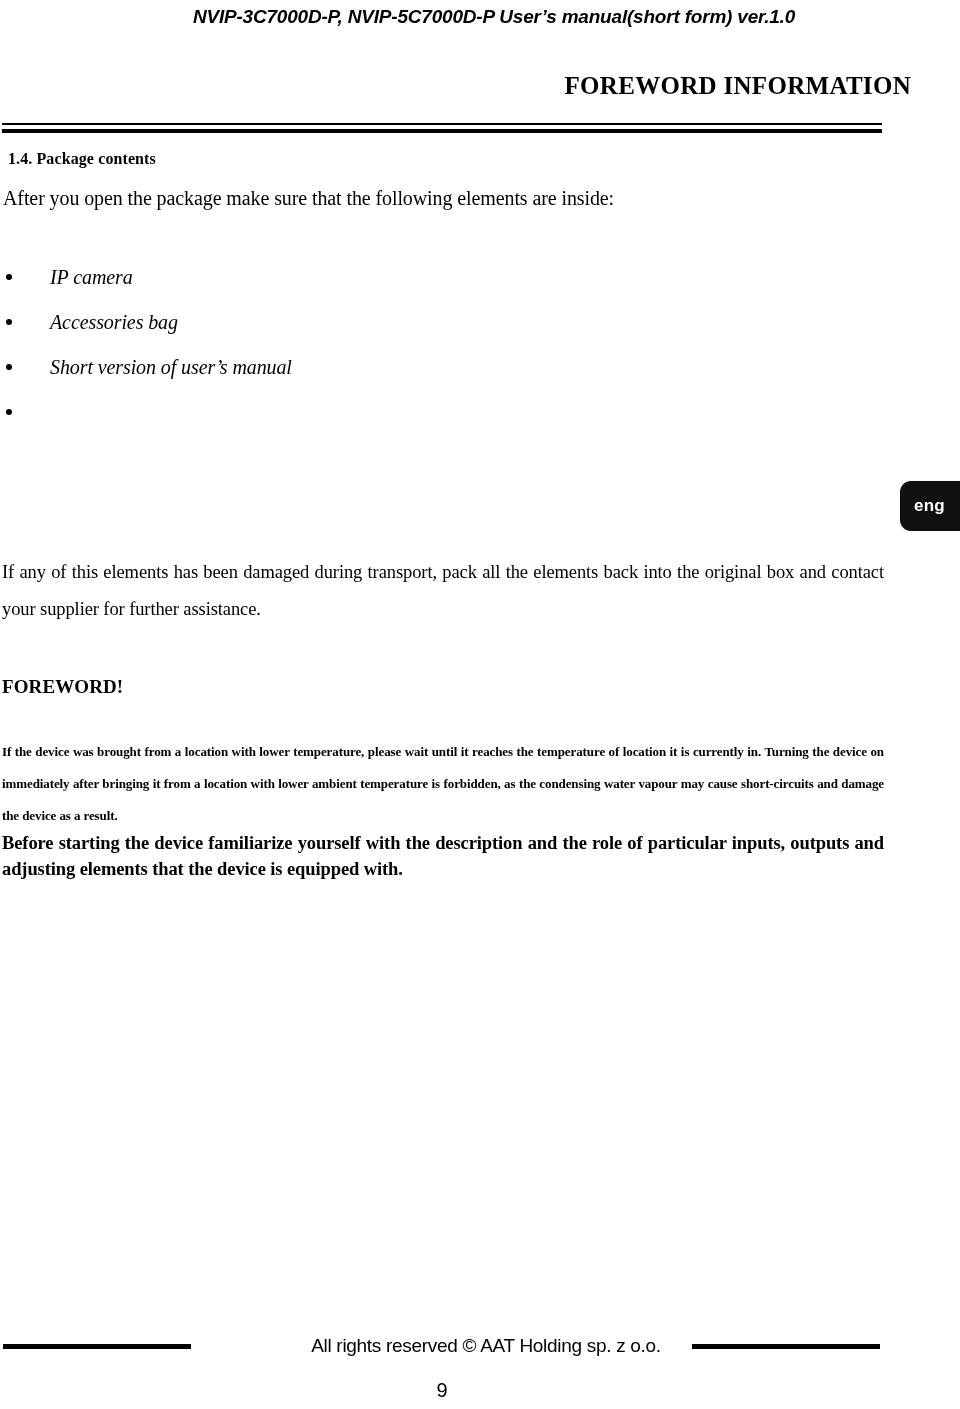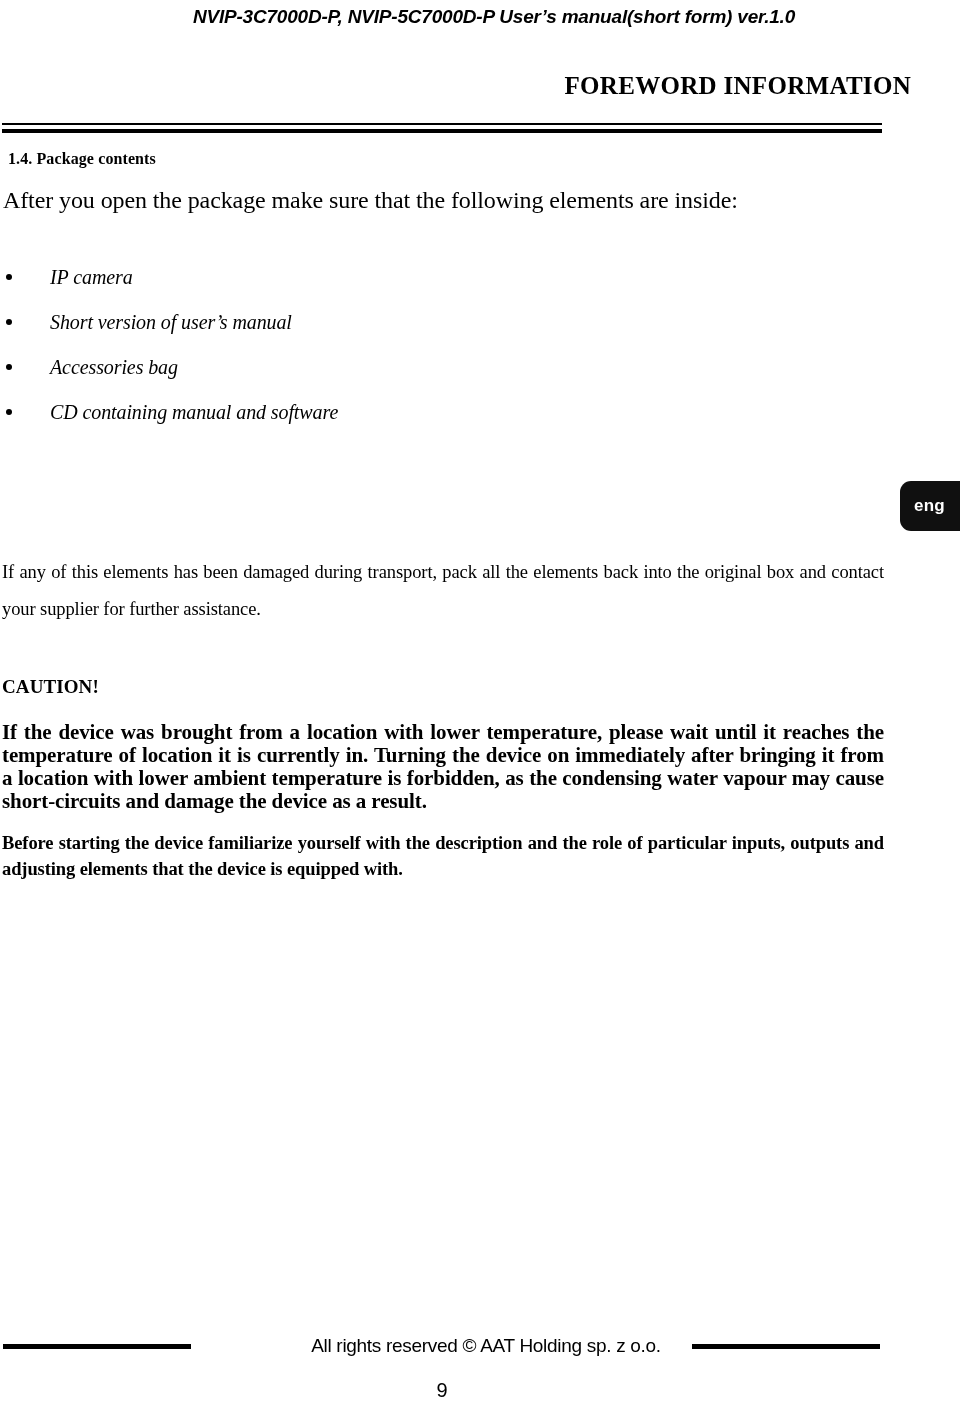--- a/index.html
+++ b/index.html
@@ -75,21 +75,21 @@
     left: 8px;
     font-size: 16px;
     font-weight: bold;
     letter-spacing: 0.1px;
   }
 
   .intro-line {
     position: absolute;
     top: 187px;
     left: 3px;
-    font-size: 24px;
+    font-size: 20px;
     letter-spacing: -0.1px;
   }
 
   .bullet-list {
     position: absolute;
     top: 266px;
     left: 0;
     width: 600px;
     list-style: none;
     margin: 0;
@@ -149,24 +149,24 @@
   }
   .caution-label {
     position: absolute;
     left: 2px;
     top: 676px;
     font-size: 19px;
     font-weight: bold;
     letter-spacing: 0.1px;
   }
   .para.caution-body {
-    top: 721px;
-    font-weight: bold;
-    font-size: 21px;
-    line-height: 23px;
+    top: 736px;
+    font-weight: bold;
+    font-size: 13px;
+    line-height: 32px;
   }
   .para.before-start {
     top: 831px;
     font-weight: bold;
     font-size: 18.5px;
     line-height: 25.5px;
   }
 
   
   .footer-rule {
@@ -216,39 +216,38 @@
 
   <div class="intro-line">After you open the package make sure that the following elements are inside:</div>
 
   <ul class="bullet-list">
     <li class="bullet-item">
       <span class="bullet-dot"></span>
       <span>IP camera</span>
     </li>
     <li class="bullet-item">
       <span class="bullet-dot"></span>
+      <span>Accessories bag</span>
+    </li>
+    <li class="bullet-item">
+      <span class="bullet-dot"></span>
       <span>Short version of user’s manual</span>
     </li>
     <li class="bullet-item">
       <span class="bullet-dot"></span>
-      <span>Accessories bag</span>
-    </li>
-    <li class="bullet-item">
-      <span class="bullet-dot"></span>
-      <span>CD containing manual and software</span>
     </li>
   </ul>
 
   <div class="lang-tab">
     <span>eng</span>
   </div>
 
   <div class="para damage-note">If any of this elements has been damaged during transport, pack all the elements back into the original box and contact your supplier for further assistance.</div>
 
-  <div class="caution-label">CAUTION!</div>
+  <div class="caution-label">FOREWORD!</div>
 
   <div class="para caution-body">If the device was brought from a location with lower temperature, please wait until it reaches the temperature of location it is currently in. Turning the device on immediately after bringing it from a location with lower ambient temperature is forbidden, as the condensing water vapour may cause short-circuits and damage the device as a result.</div>
 
   <div class="para before-start">Before starting the device familiarize yourself with the description and the role of particular inputs, outputs and adjusting elements that the device is equipped with.</div>
 
   <div class="footer-rule left"></div>
   <div class="footer-rule right"></div>
 
   <div class="footer-text">All rights reserved © AAT Holding sp. z o.o.</div>
 

